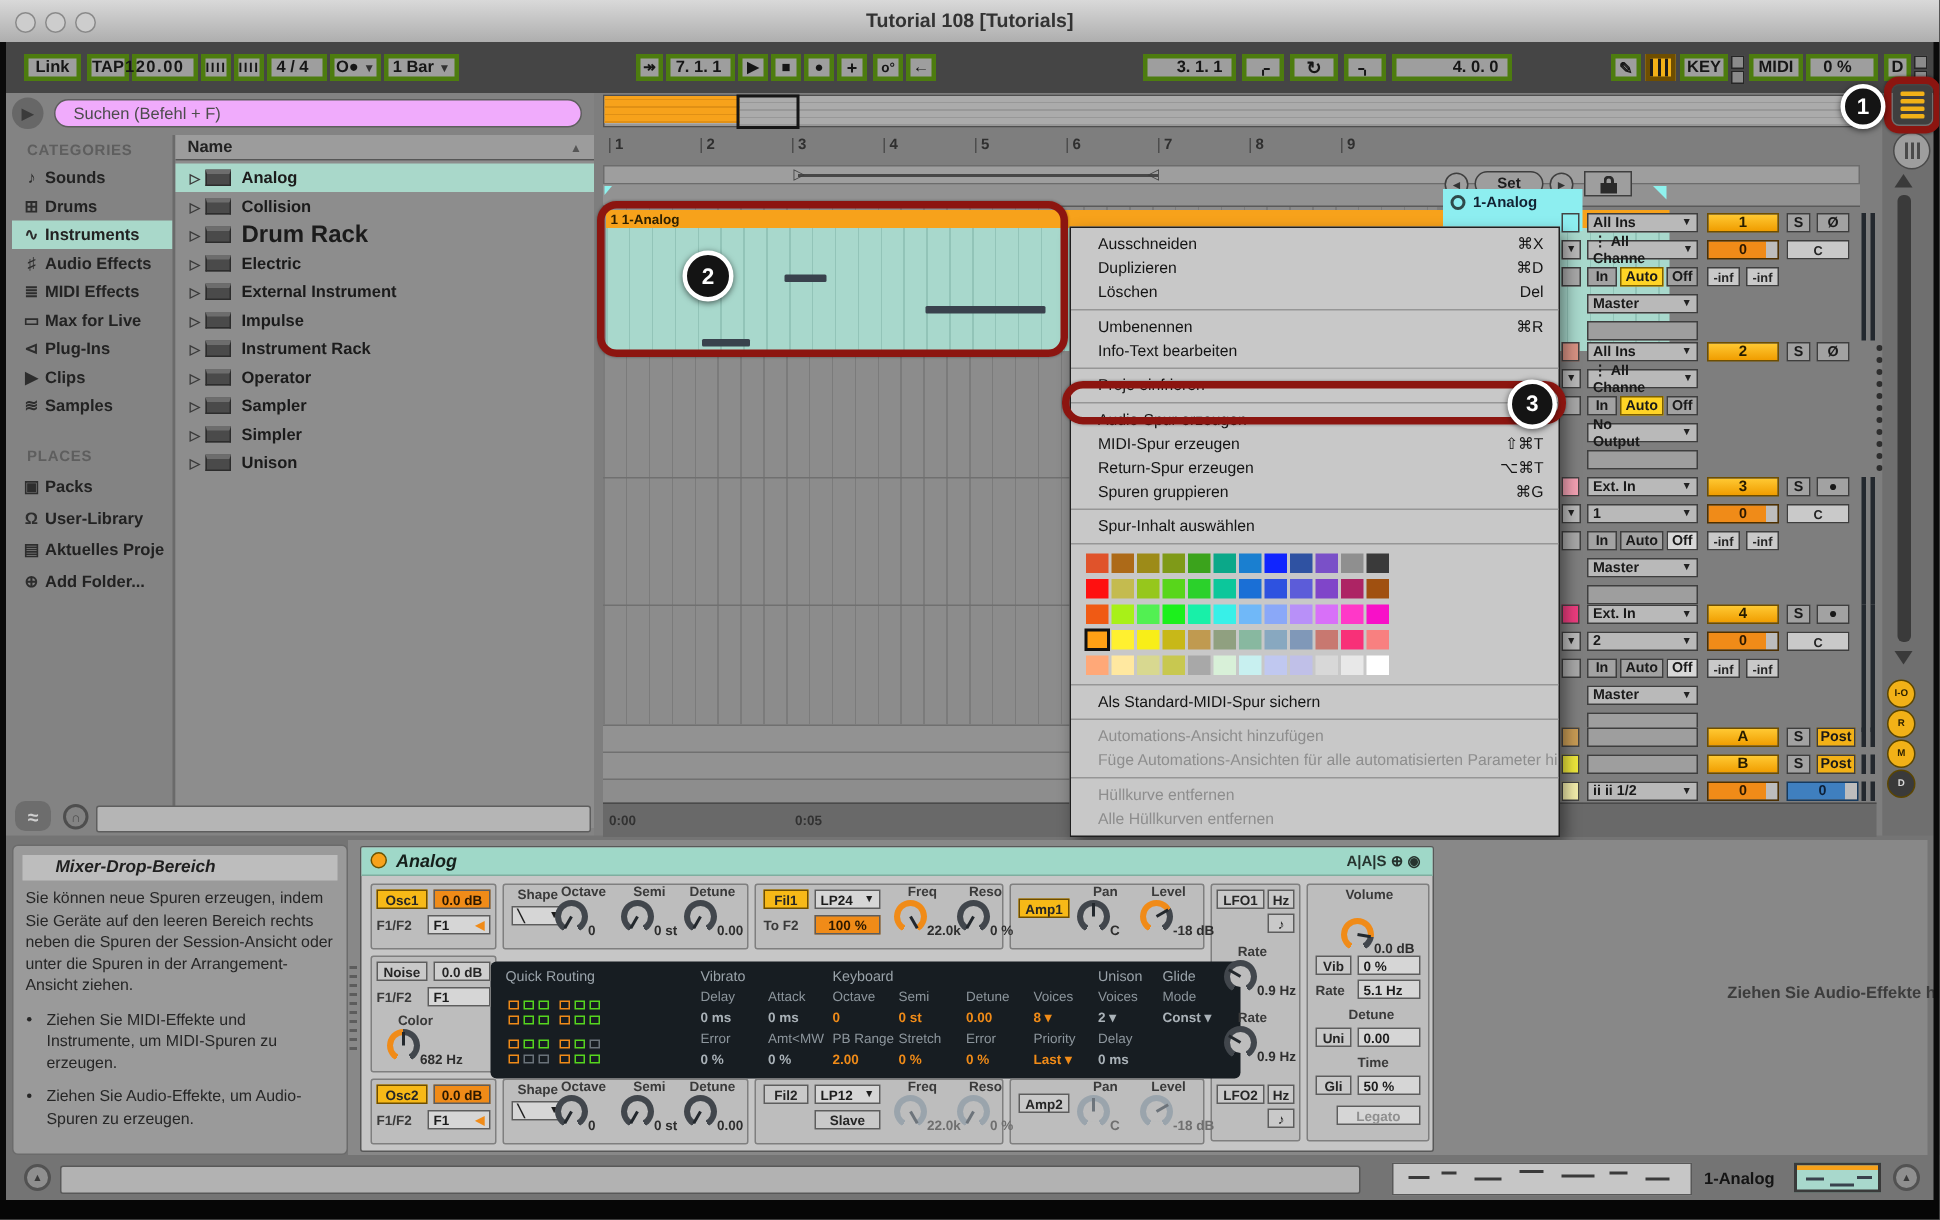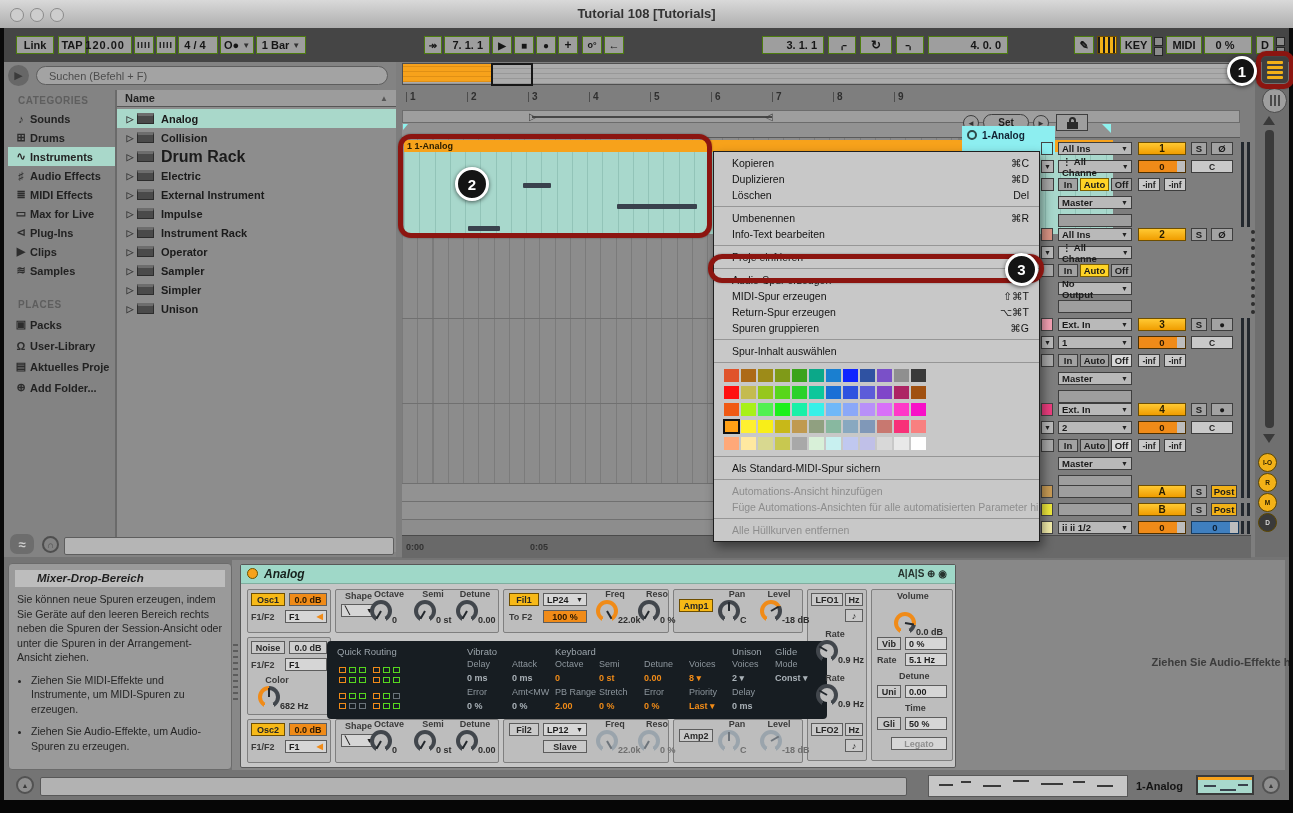--- a/index.html
+++ b/index.html
@@ -5,30 +5,30 @@
   html,body{margin:0;padding:0;background:#222;}
   #app{position:relative;width:1293px;height:813px;background:#747474;overflow:hidden;
        font-family:"Liberation Sans",sans-serif;-webkit-font-smoothing:antialiased;}
   .abs{position:absolute;}
   
   #titlebar{left:0;top:0;width:1293px;height:28px;background:linear-gradient(#d9d9d9,#aeaeae);border-bottom:1px solid #5f5f5f;}
   .tb-circle{top:8px;width:12px;height:12px;border-radius:50%;background:#cdcdcd;border:1px solid #8a8a8a;}
   #win-title{left:0;right:0;top:0;height:28px;line-height:28px;text-align:center;font-size:13px;font-weight:bold;color:#333;}
   
   #toolbar{left:0;top:28px;width:1293px;height:34px;background:#454545;border-bottom:1px solid #2a2a2a;}
-  .btn,.disp{position:absolute;top:8px;height:18px;background:#9e9e9e;border:1px solid #4d7c0f;color:#161616;
+  .btn,.disp{position:absolute;top:8px;height:18px;background:#9e9e9e;border:3px solid #4d7c0f;color:#161616;
       font-size:11px;font-weight:bold;display:flex;align-items:center;justify-content:center;box-sizing:border-box;white-space:nowrap;}
   .disp{justify-content:flex-end;padding-right:6px;letter-spacing:1px;}
   .btn .car{font-size:8px;margin-left:3px;color:#333;}
   .mini{position:absolute;width:9px;height:9px;background:#8b8b8b;border:1px solid #262626;box-sizing:border-box;}
   
   .panel-label{font-weight:bold;color:#5e5e5e;font-size:10px;letter-spacing:.5px;}
   
   #browser{left:4px;top:62px;width:392px;height:495px;background:#838383;}
-  #search-box{left:32px;top:4px;width:352px;height:19px;background:#a3a3a3;border:1px solid #5e5e5e;border-radius:10px;
+  #search-box{left:32px;top:4px;width:352px;height:19px;background:#f0abfc;border:1px solid #5e5e5e;border-radius:10px;
       font-size:11px;color:#4c4c4c;line-height:19px;padding-left:12px;box-sizing:border-box;}
   #play-circ{left:4px;top:3px;width:21px;height:21px;border-radius:50%;background:#676767;color:#3b3b3b;
       font-size:11px;display:flex;align-items:center;justify-content:center;}
   .side-item{position:absolute;left:4px;width:107px;height:19px;display:flex;align-items:center;font-size:11px;font-weight:bold;color:#222;}
   .side-item .ic{width:18px;text-align:center;font-size:11px;color:#2d2d2d;margin-left:4px;}
   .side-item.sel{background:#a9d8ca;}
   #list-divider{left:111px;top:28px;width:2px;height:462px;background:#6a6a6a;}
   #list{left:113px;top:28px;width:279px;height:462px;background:#8d8d8d;}
   #list-head{left:0;top:0;width:279px;height:17px;background:#9c9c9c;border-bottom:1px solid #565656;
       font-size:11px;font-weight:bold;color:#222;line-height:17px;padding-left:8px;box-sizing:border-box;}
@@ -586,22 +586,22 @@
   <div id="rnd-btns">
       <div class="rnd-btn" style="top: 453px; background: rgb(242, 177, 23); color: rgb(46, 34, 0);">I-O</div>
       <div class="rnd-btn" style="top: 473px; background: rgb(242, 177, 23); color: rgb(46, 34, 0);">R</div>
       <div class="rnd-btn" style="top: 493px; background: rgb(242, 177, 23); color: rgb(46, 34, 0);">M</div>
       <div class="rnd-btn" style="top: 513px; background: rgb(58, 58, 58); color: rgb(216, 216, 216);">D</div>
     </div>
 
   <div id="ctx-menu" class="abs">
       <div class="menu-section">
         <div class="menu-item">
-          <div>Kopieren</div>
-          <div class="sc">⌘C</div>
+          <div>Ausschneiden</div>
+          <div class="sc">⌘X</div>
         </div>
         <div class="menu-item">
           <div>Duplizieren</div>
           <div class="sc">⌘D</div>
         </div>
         <div class="menu-item">
           <div>Löschen</div>
           <div class="sc">Del</div>
         </div>
       </div>
@@ -727,20 +727,24 @@
         <div class="menu-item dis">
           <div>Automations-Ansicht hinzufügen</div>
           <div class="sc"></div>
         </div>
         <div class="menu-item dis">
           <div>Füge Automations-Ansichten für alle automatisierten Parameter hinzu</div>
           <div class="sc"></div>
         </div>
       </div>
       <div class="menu-section">
+        <div class="menu-item dis">
+          <div>Hüllkurve entfernen</div>
+          <div class="sc"></div>
+        </div>
         <div class="menu-item dis">
           <div>Alle Hüllkurven entfernen</div>
           <div class="sc"></div>
         </div>
       </div>
     </div>
 
   <div id="info" class="abs">
     <div id="info-title" class="abs">Mixer-Drop-Bereich</div>
     <div id="info-body" class="abs">

